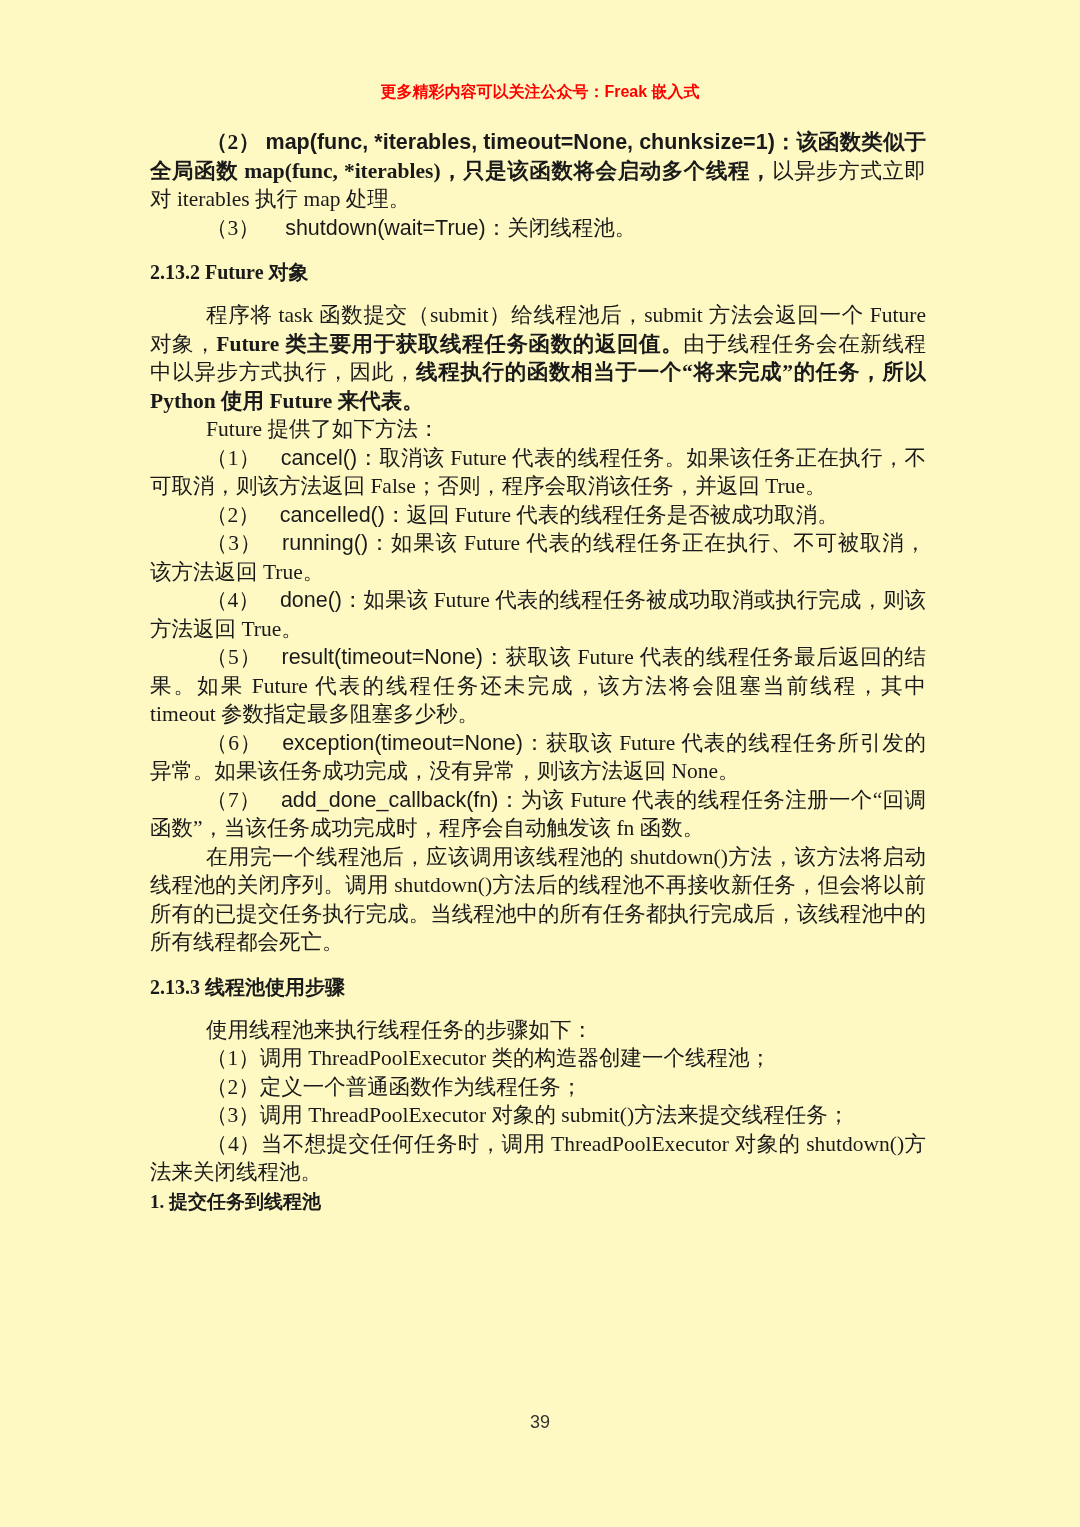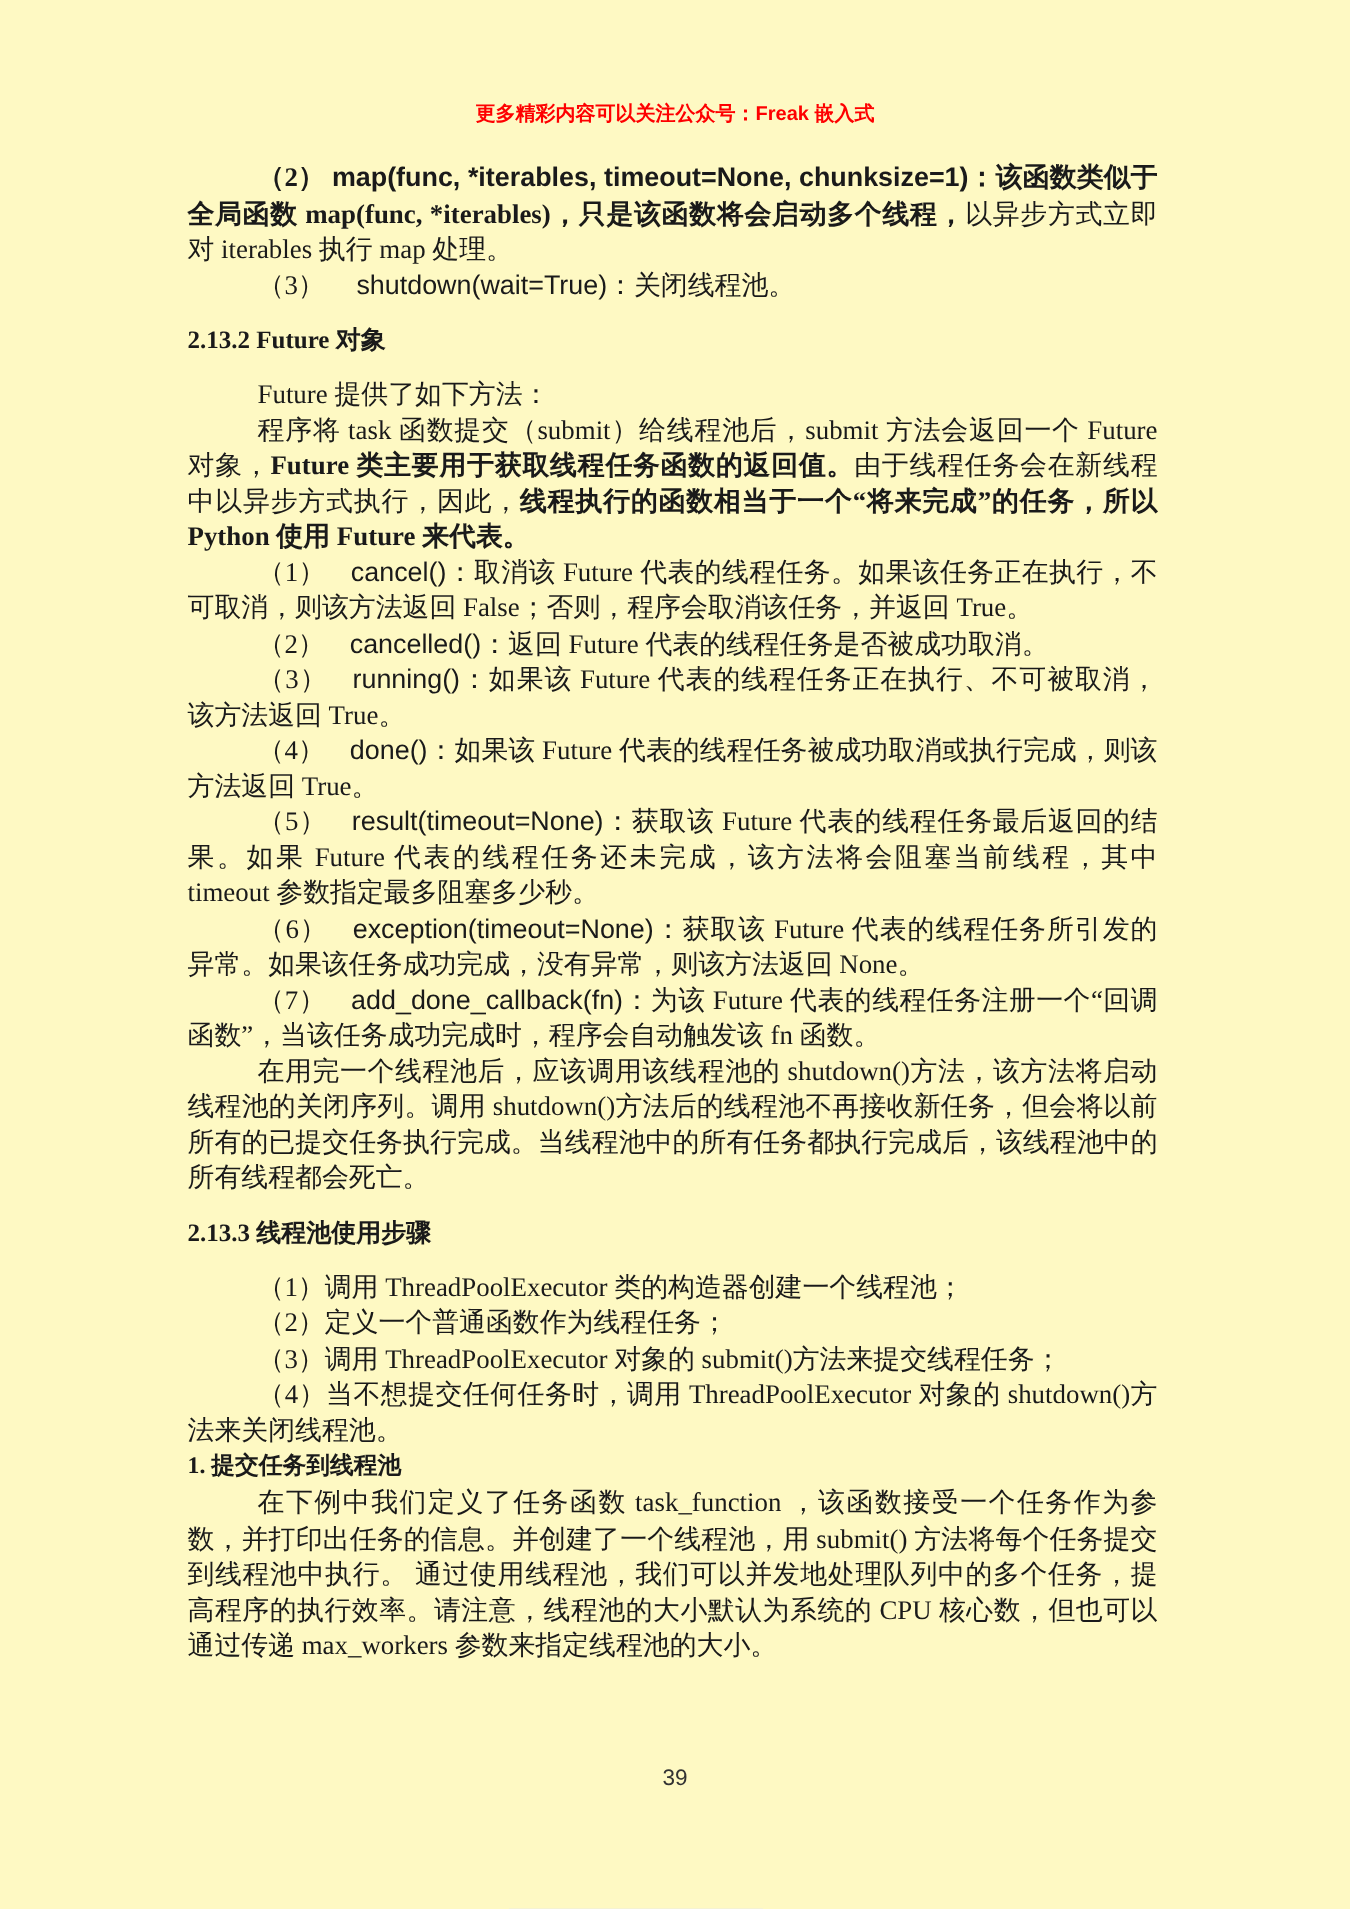--- a/index.html
+++ b/index.html
@@ -54,49 +54,49 @@
   <div class="notice">更多精彩内容可以关注公众号：Freak 嵌入式</div>
 
   <div class="content">
 
     <p class="ind"><span class="b">（2） </span><span class="code">map(func, *iterables, timeout=None, chunksize=1)：</span><span class="b">该函数类似于全局函数 map(func, *iterables)，只是该函数将会启动多个线程，</span><span>以异步方式立即对 iterables 执行 map 处理。</span></p>
 
     <p class="ind"><span>（3） </span><span class="sb">shutdown(wait=True)：</span><span>关闭线程池。</span></p>
 
     <h2>2.13.2 Future 对象</h2>
 
+    <p class="ind"><span>程序将 task 函数提交（submit）给线程池后，submit 方法会返回一个 Future 对象，</span><span class="b">Future 类主要用于获取线程任务函数的返回值。</span><span>由于线程任务会在新线程中以异步方式执行，因此，</span><span class="b">线程执行的函数相当于一个“将来完成”的任务，所以 Python 使用 Future 来代表。</span></p>
+
     <p class="ind">Future 提供了如下方法：</p>
-
-    <p class="ind"><span>程序将 task 函数提交（submit）给线程池后，submit 方法会返回一个 Future 对象，</span><span class="b">Future 类主要用于获取线程任务函数的返回值。</span><span>由于线程任务会在新线程中以异步方式执行，因此，</span><span class="b">线程执行的函数相当于一个“将来完成”的任务，所以 Python 使用 Future 来代表。</span></p>
 
     <p class="ind"><span>（1）</span><span class="sb">cancel()：</span><span>取消该 Future 代表的线程任务。如果该任务正在执行，不可取消，则该方法返回 False；否则，程序会取消该任务，并返回 True。</span></p>
 
     <p class="ind"><span>（2）</span><span class="sb">cancelled()：</span><span>返回 Future 代表的线程任务是否被成功取消。</span></p>
 
     <p class="ind"><span>（3）</span><span class="sb">running()：</span><span>如果该 Future 代表的线程任务正在执行、不可被取消，该方法返回 True。</span></p>
 
     <p class="ind"><span>（4）</span><span class="sb">done()：</span><span>如果该 Future 代表的线程任务被成功取消或执行完成，则该方法返回 True。</span></p>
 
     <p class="ind"><span>（5）</span><span class="sb">result(timeout=None)：</span><span>获取该 Future 代表的线程任务最后返回的结果。如果 Future 代表的线程任务还未完成，该方法将会阻塞当前线程，其中 timeout 参数指定最多阻塞多少秒。</span></p>
 
     <p class="ind"><span>（6）</span><span class="sb">exception(timeout=None)：</span><span>获取该 Future 代表的线程任务所引发的异常。如果该任务成功完成，没有异常，则该方法返回 None。</span></p>
 
     <p class="ind"><span>（7）</span><span class="sb">add_done_callback(fn)：</span><span>为该 Future 代表的线程任务注册一个“回调函数”，当该任务成功完成时，程序会自动触发该 fn 函数。</span></p>
 
     <p class="ind">在用完一个线程池后，应该调用该线程池的 shutdown()方法，该方法将启动线程池的关闭序列。调用 shutdown()方法后的线程池不再接收新任务，但会将以前所有的已提交任务执行完成。当线程池中的所有任务都执行完成后，该线程池中的所有线程都会死亡。</p>
 
     <h2>2.13.3 线程池使用步骤</h2>
 
+    <p class="ind">使用线程池来执行线程任务的步骤如下：</p>
 
     <p class="ind">（1）调用 ThreadPoolExecutor 类的构造器创建一个线程池；</p>
     <p class="ind">（2）定义一个普通函数作为线程任务；</p>
     <p class="ind">（3）调用 ThreadPoolExecutor 对象的 submit()方法来提交线程任务；</p>
     <p class="ind">（4）当不想提交任何任务时，调用 ThreadPoolExecutor 对象的 shutdown()方法来关闭线程池。</p>
 
     <h3>1. 提交任务到线程池</h3>
 
-    <p class="ind">在下例中我们定义了任务函数 task_function ，该函数接受一个任务作为参数，并打印出任务的信息。并创建了一个线程池，用 submit() 方法将每个任务提交到线程池中执行。 通过使用线程池，我们可以并发地处理队列中的多个任务，提高程序的执行效率。请注意，线程池的大小默认为系统的 CPU 核心数，但也可以通过传递 max_workers 参数来指定线程池的大小。</p>
 
   </div>
 
   <div class="pagenum">39</div>
 
 </div>
 
 </body></html>

